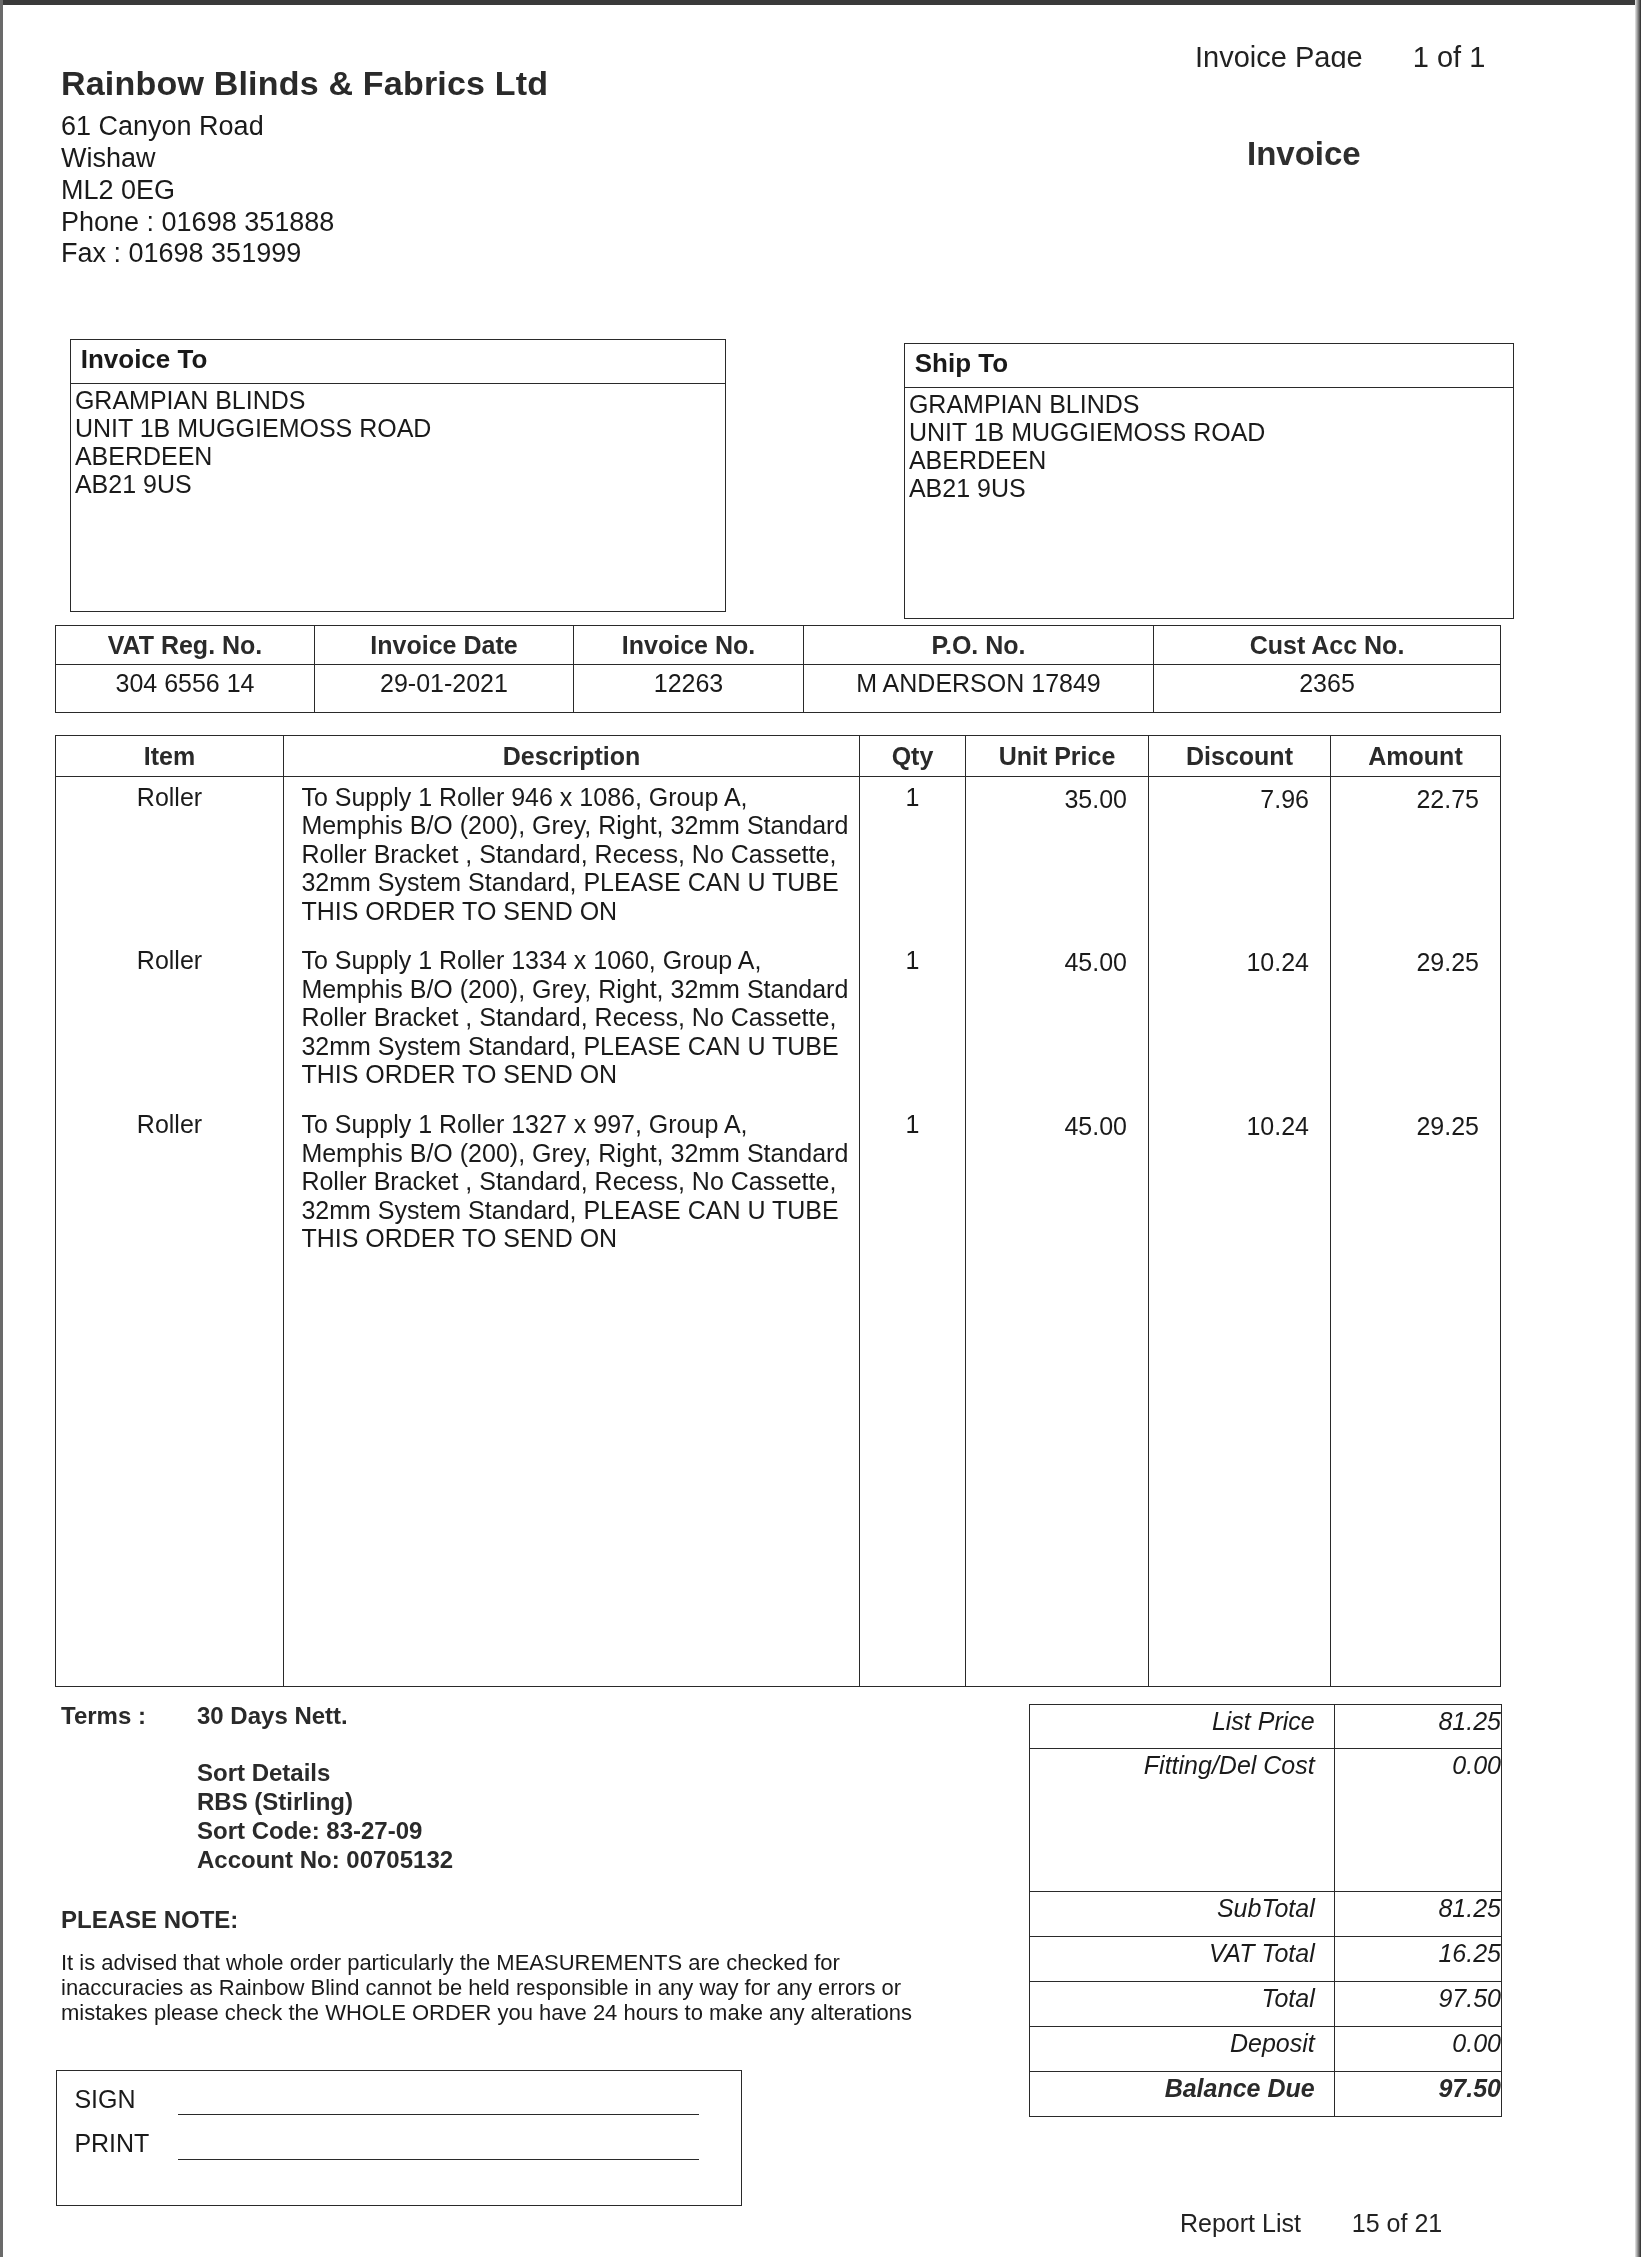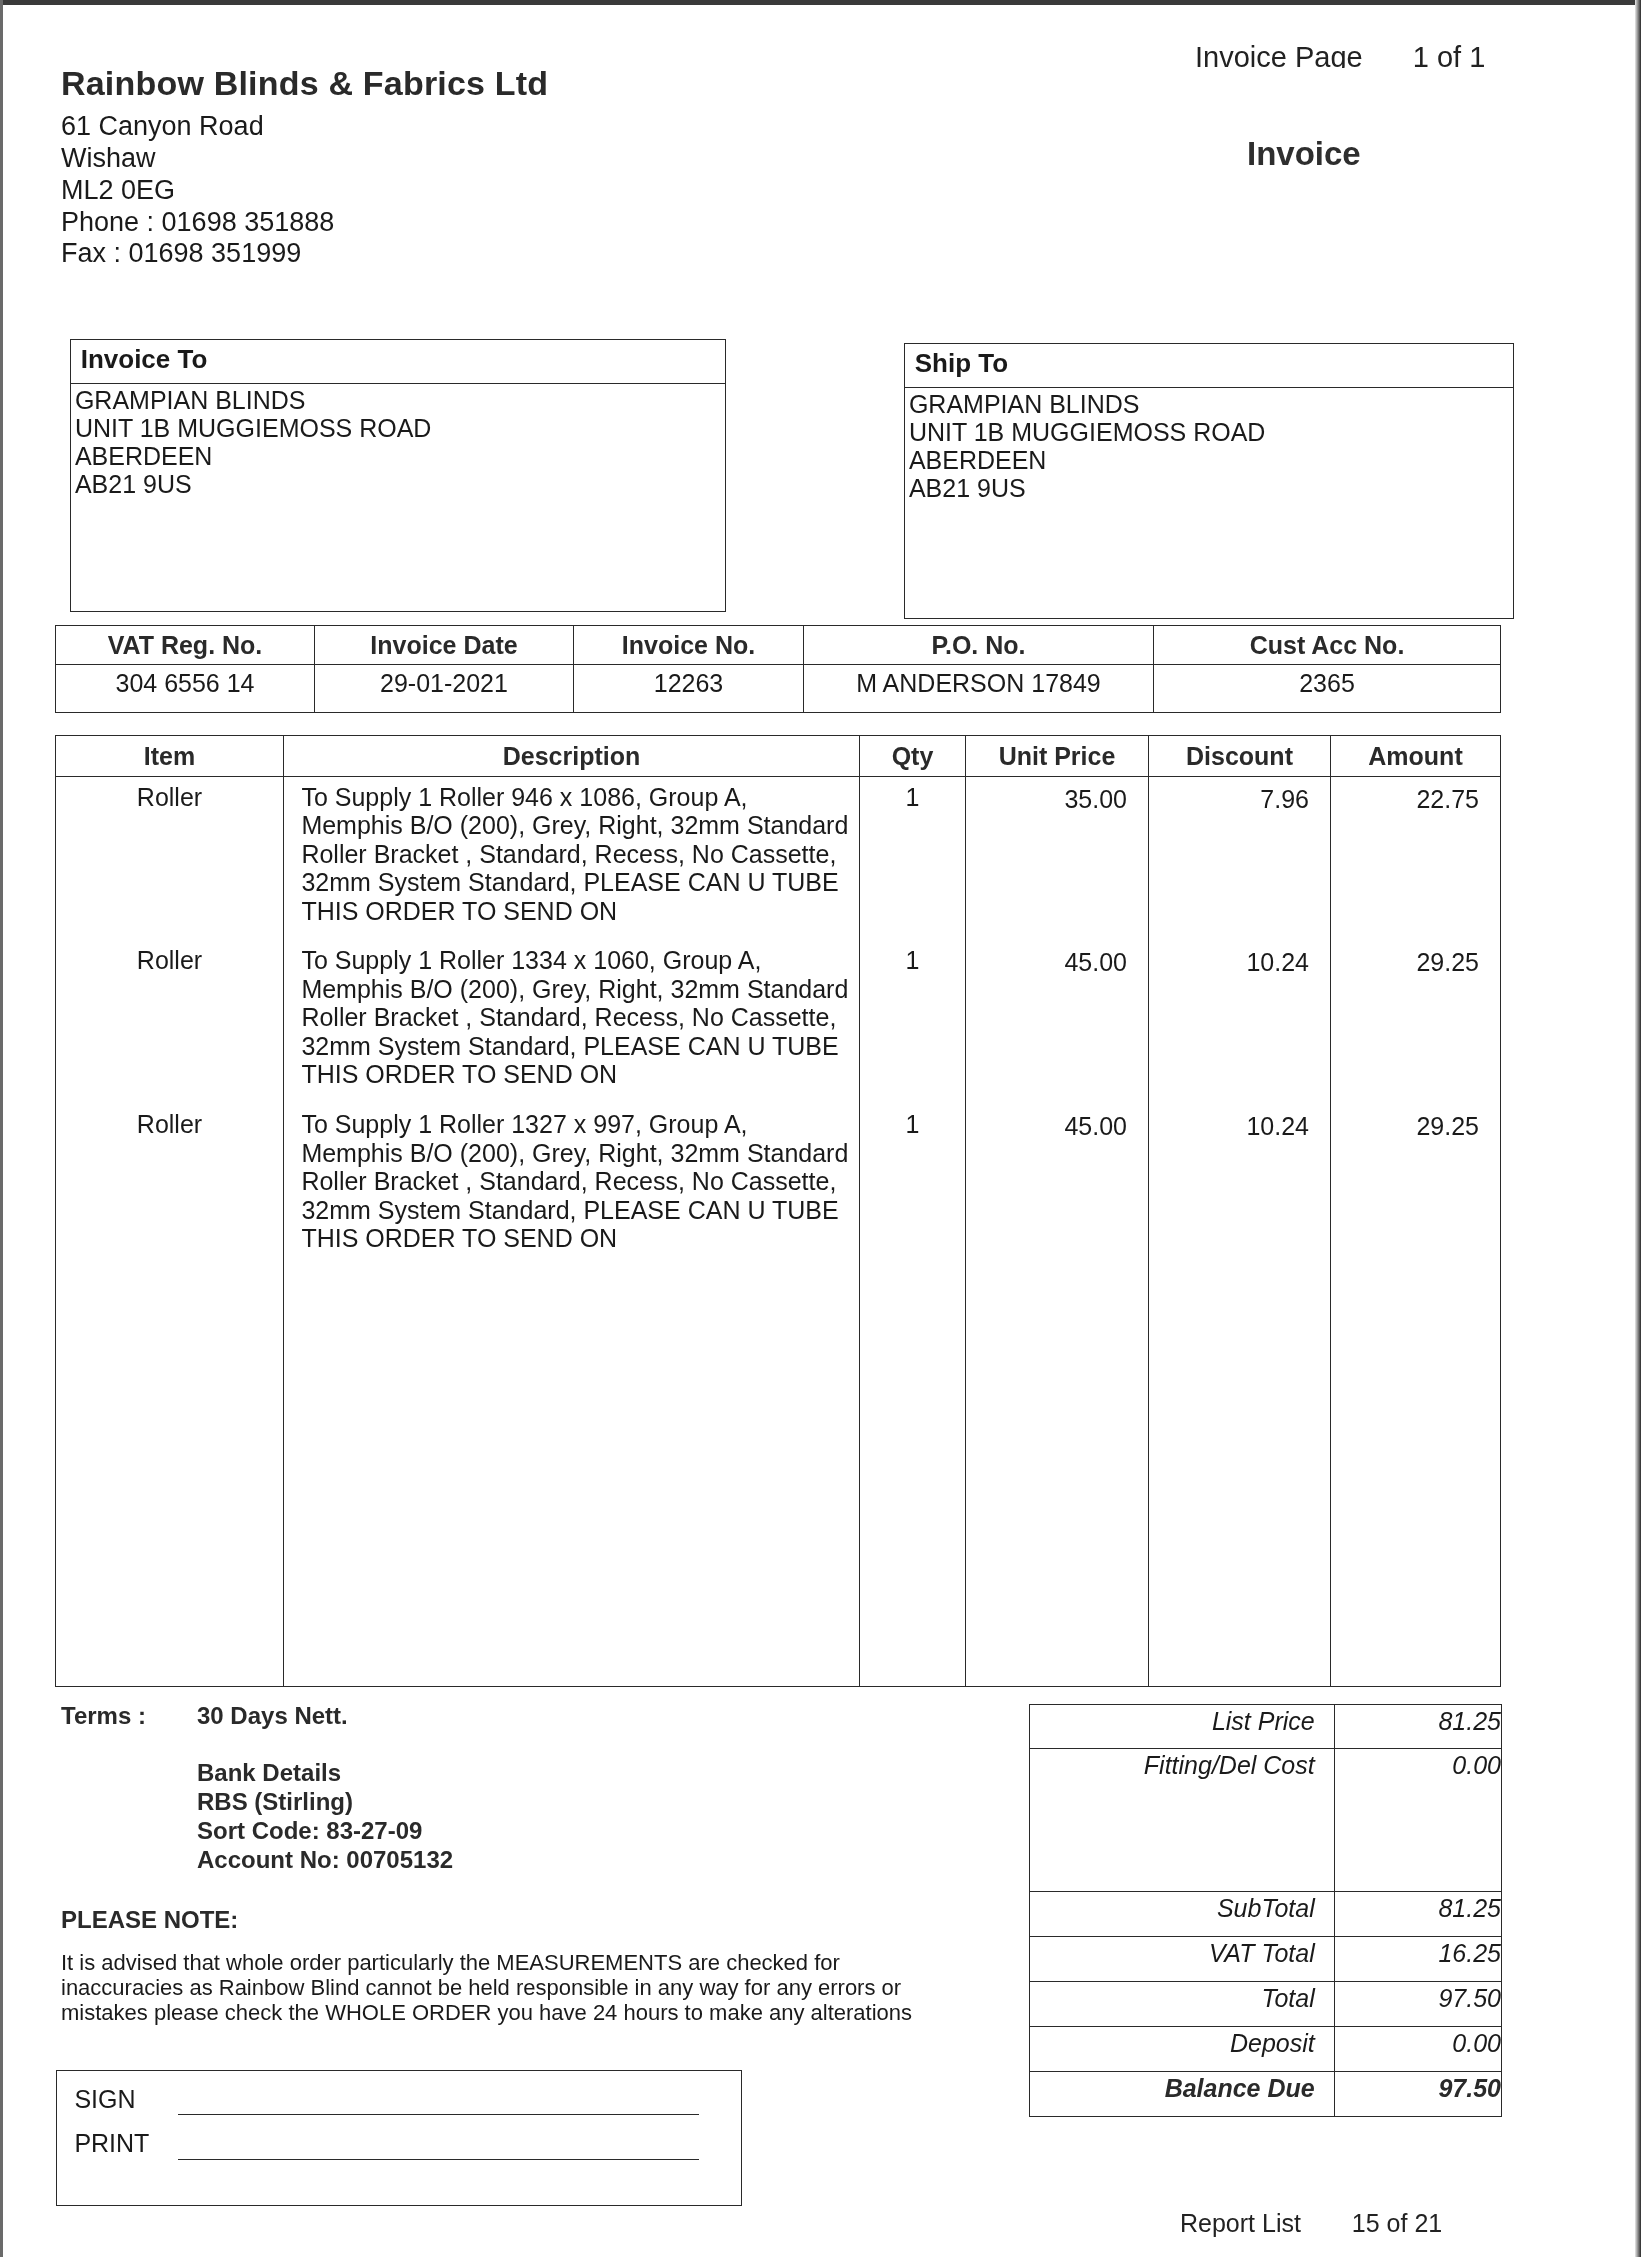--- a/index.html
+++ b/index.html
@@ -154,21 +154,21 @@
         <td style="border-top:none"></td>
     <td style="border-top:none"></td>
         <td style="border-top:none"></td>
         <td style="border-top:none"></td>
   </tr>
 </tbody>
   </table>
 
 <div class="abs terms-label">Terms :</div>
 <div class="abs terms-value">30 Days Nett.</div>
-<div class="abs bank-line" style="top:1758px">Bank Details</div>
+<div class="abs bank-line" style="top:1758px">Sort Details</div>
 <div class="abs bank-line" style="top:1787px">RBS (Stirling)</div>
 <div class="abs bank-line" style="top:1816px">Sort Code: 83-27-09</div>
 <div class="abs bank-line" style="top:1845px">Account No: 00705132</div>
 
 <div class="abs note-title">PLEASE NOTE:</div>
 <div class="abs note-body">
   <div>It is advised that whole order particularly the MEASUREMENTS are checked for</div>
   <div>inaccuracies as Rainbow Blind cannot be held responsible in any way for any errors or</div>
   <div>mistakes please check the WHOLE ORDER you have 24 hours to make any alterations</div>
 </div>

